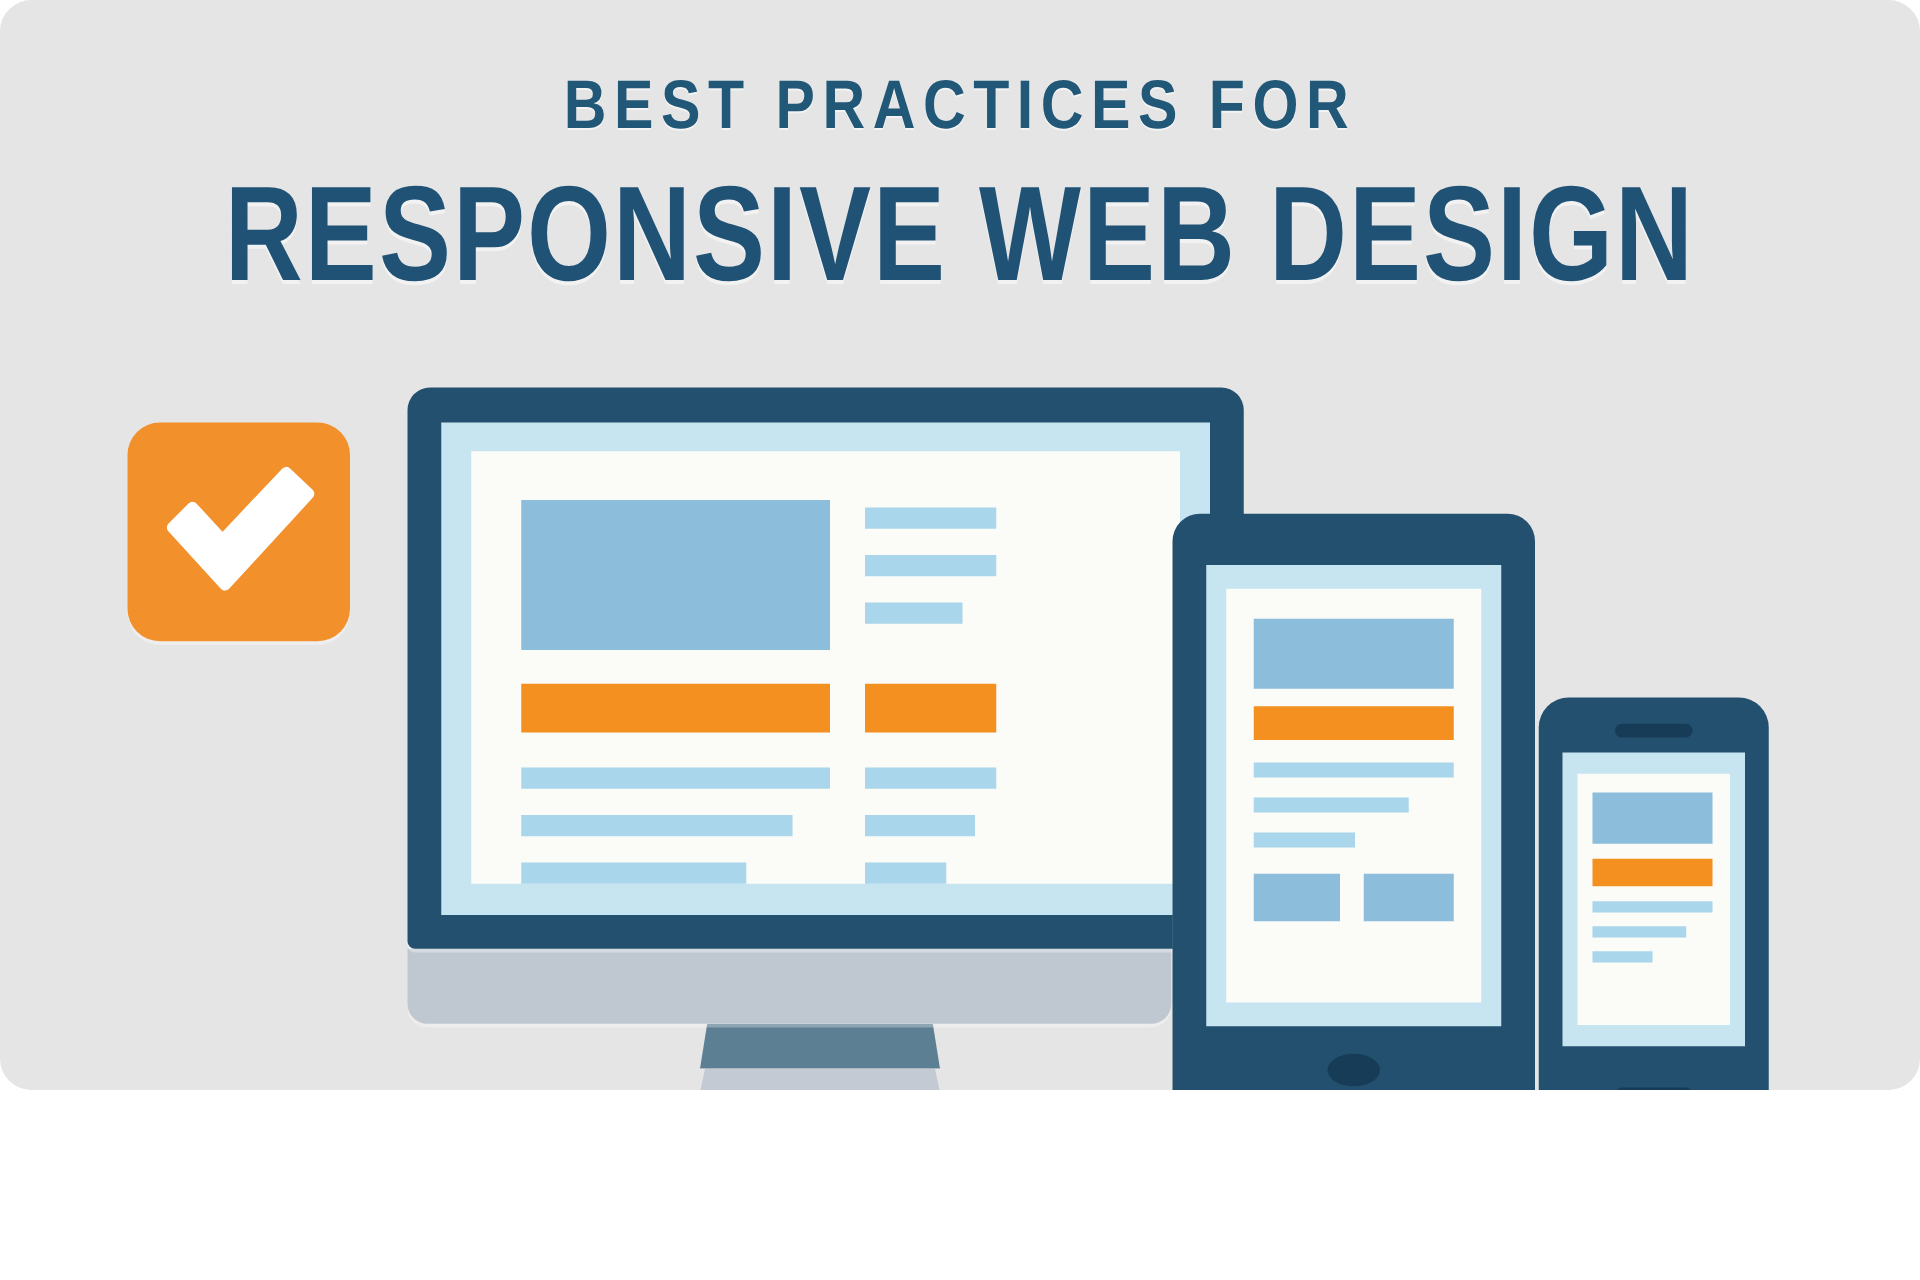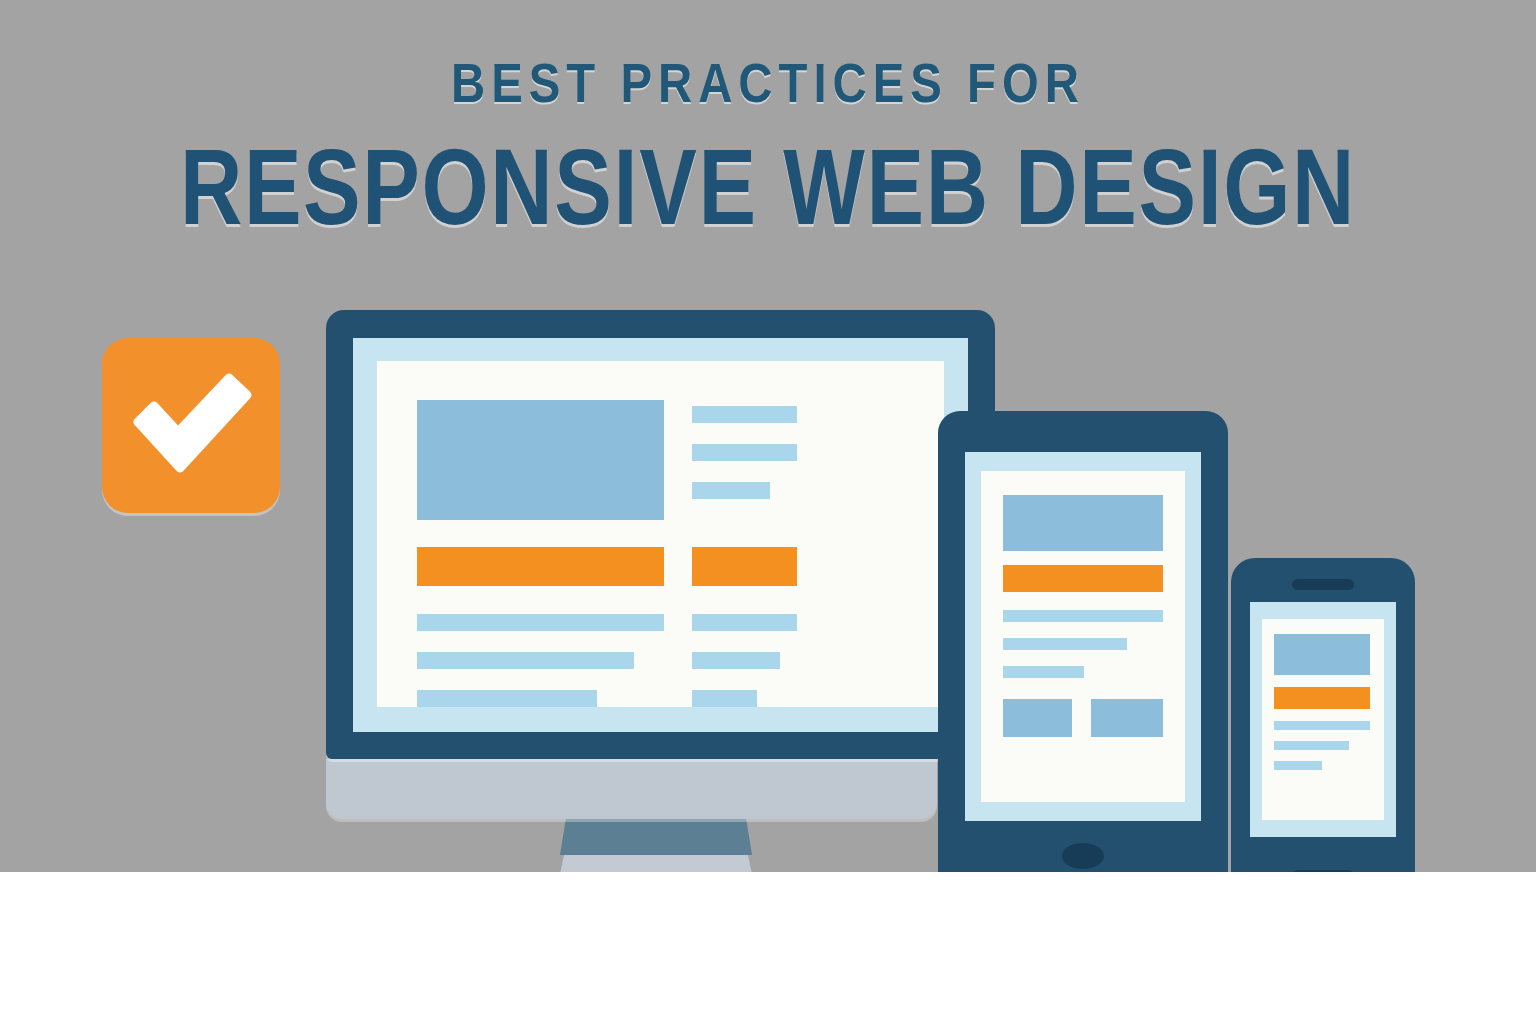--- a/index.html
+++ b/index.html
@@ -5,23 +5,24 @@
 <style>
   html, body {
     margin: 0;
     padding: 0;
     background: #ffffff;
   }
   #stage {
     position: relative;
     width: 1536px;
     height: 872px;
-    background: #a3a3a3;
+    background: #e5e5e5;
     overflow: hidden;
     font-family: "Liberation Sans", sans-serif;
+    border-radius: 25px;
   }
 
   
   .heading-wrap {
     position: absolute;
     left: 0;
     top: 56px;
     width: 1536px;
     text-align: center;
     user-select: none;

